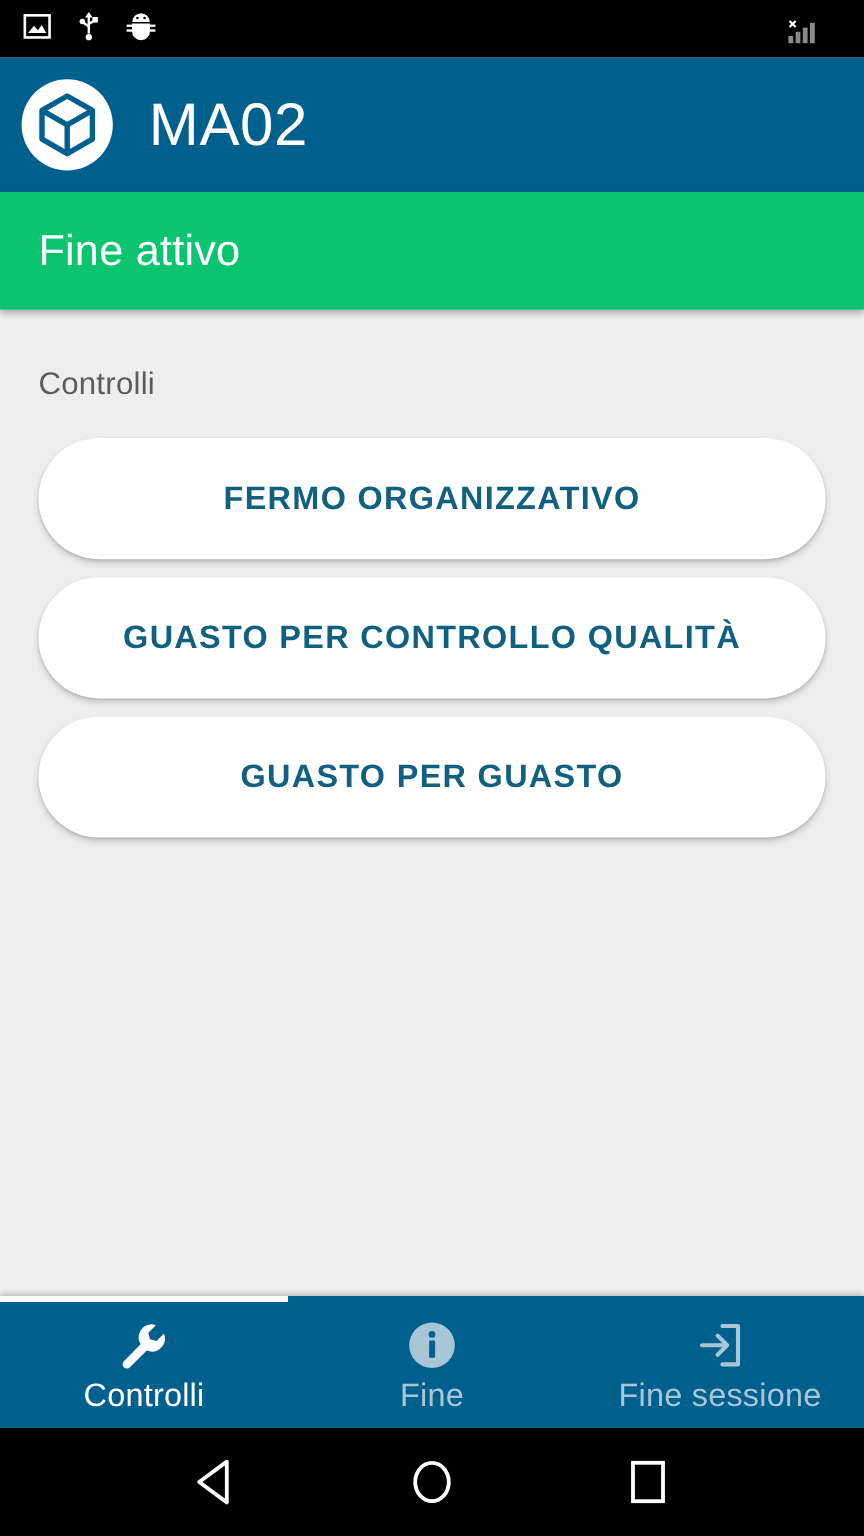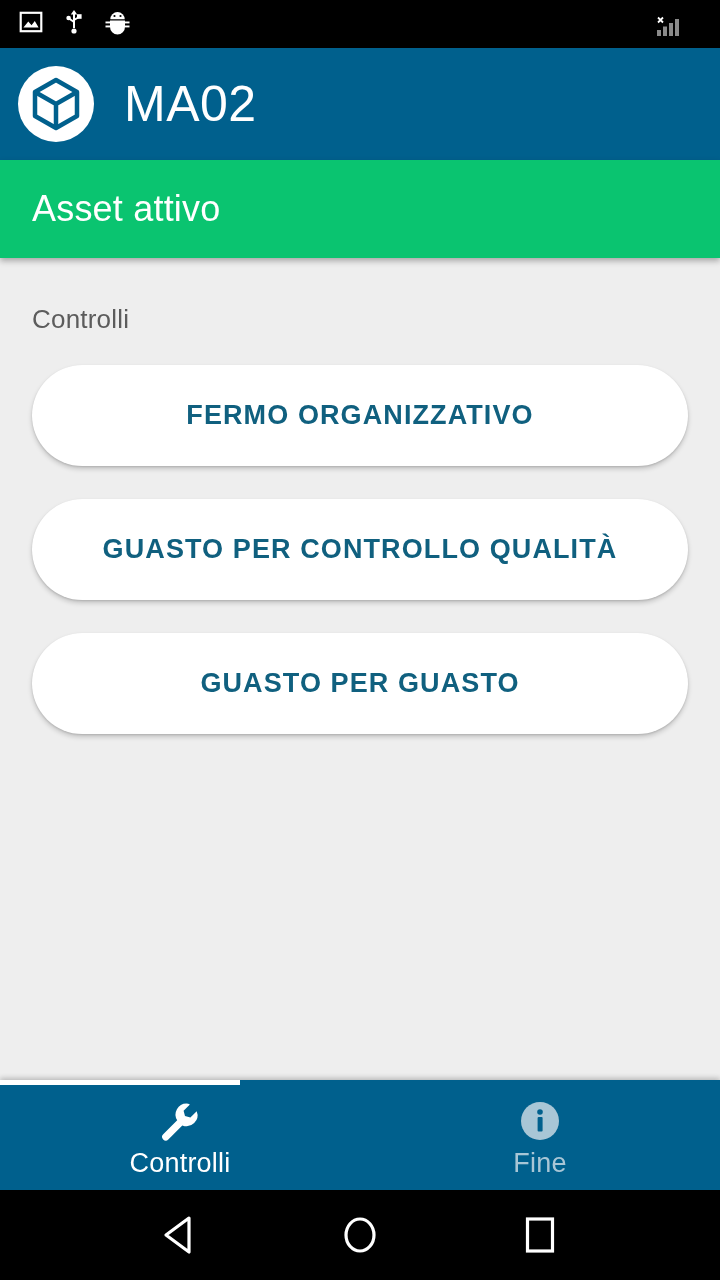--- a/index.html
+++ b/index.html
@@ -107,21 +107,21 @@
   .section-label {
     color: #5c5c5c;
     font-size: 26px;
     padding-left: 32px;
     margin-bottom: 30px;
     letter-spacing: 0.2px;
   }
   .btn-list {
     display: flex;
     flex-direction: column;
-    gap: 33px;
+    gap: 15px;
     padding: 0 32px;
   }
   .control-btn {
     height: 101px;
     background: #ffffff;
     border: none;
     border-radius: 52px;
     color: #10607f;
     font-family: "Liberation Sans", sans-serif;
     font-size: 27px;
@@ -266,21 +266,21 @@
     <div class="app-logo">
       <svg width="50" height="54" viewBox="0 0 50 54">
         <path d="M25 3L46 15v24L25 51 4 39V15z" fill="none" stroke="#00608d" stroke-width="4.5" stroke-linejoin="round"></path>
         <path d="M25 27L46 15M25 27L4 15M25 27v24" fill="none" stroke="#00608d" stroke-width="4.5" stroke-linejoin="round"></path>
       </svg>
     </div>
     <div class="app-title">MA02</div>
   </div>
 
   <div class="status-banner">
-    <span class="status-banner-text">Asset attivo</span>
+    <span class="status-banner-text">Fine attivo</span>
   </div>
 
   <div class="content">
     <div class="section-label">Controlli</div>
     <div class="btn-list">
       <button class="control-btn">FERMO ORGANIZZATIVO</button>
       <button class="control-btn">GUASTO PER CONTROLLO QUALITÀ</button>
       <button class="control-btn">GUASTO PER GUASTO</button>
     </div>
   </div>
@@ -301,20 +301,30 @@
       <span class="nav-icon">
         <svg width="46" height="46" viewBox="0 0 46 46">
           <circle cx="23" cy="23" r="19" fill="#a8c6d6"></circle>
           <circle cx="23" cy="14" r="2.8" fill="#00608d"></circle>
           <rect x="20.6" y="19" width="5" height="14.5" rx="1" fill="#00608d"></rect>
         </svg>
       </span>
       <span class="nav-label">Fine</span>
     </div>
 
+    <div class="nav-item inactive">
+      <span class="nav-icon">
+        <svg width="46" height="46" viewBox="0 0 46 46">
+          <path d="M25 7h13v32H25" fill="none" stroke="#a8c6d6" stroke-width="3.4" stroke-linejoin="round" stroke-linecap="round"></path>
+          <path d="M8 23h20" stroke="#a8c6d6" stroke-width="3.4" stroke-linecap="round"></path>
+          <path d="M21 15l8 8-8 8" fill="none" stroke="#a8c6d6" stroke-width="3.4" stroke-linejoin="round" stroke-linecap="round"></path>
+        </svg>
+      </span>
+      <span class="nav-label">Fine sessione</span>
+    </div>
   </div>
 
   <div class="system-nav">
     <div class="sys-btn">
       <svg width="42" height="44" viewBox="0 0 42 44">
         <path d="M30 5L7 22l23 17z" fill="none" stroke="#ffffff" stroke-width="3.2" stroke-linejoin="round"></path>
       </svg>
     </div>
     <div class="sys-btn">
       <svg width="42" height="44" viewBox="0 0 42 44">

